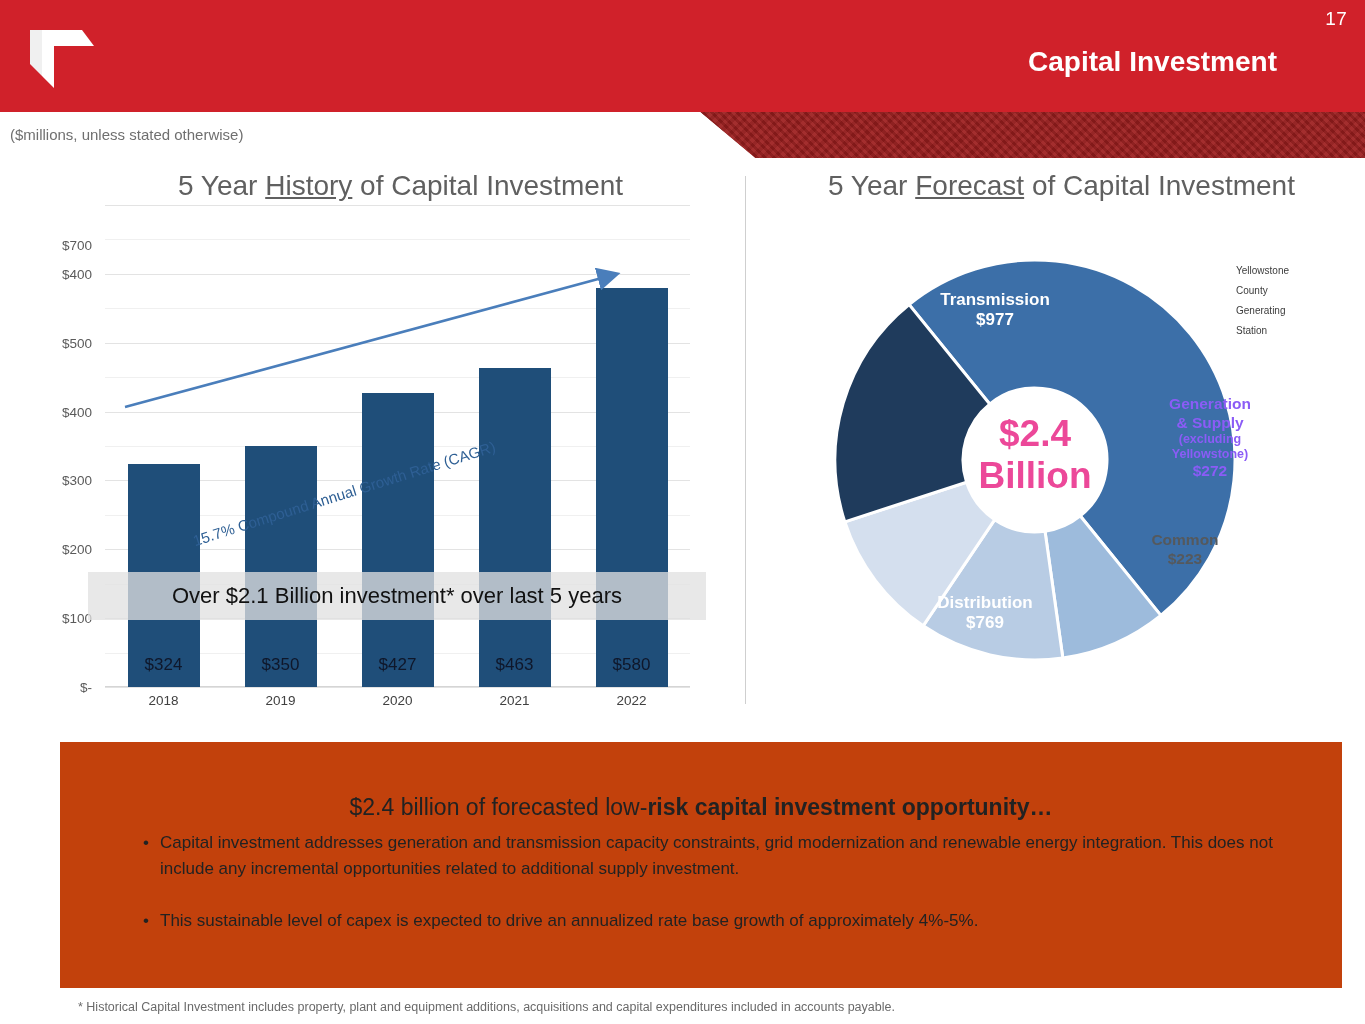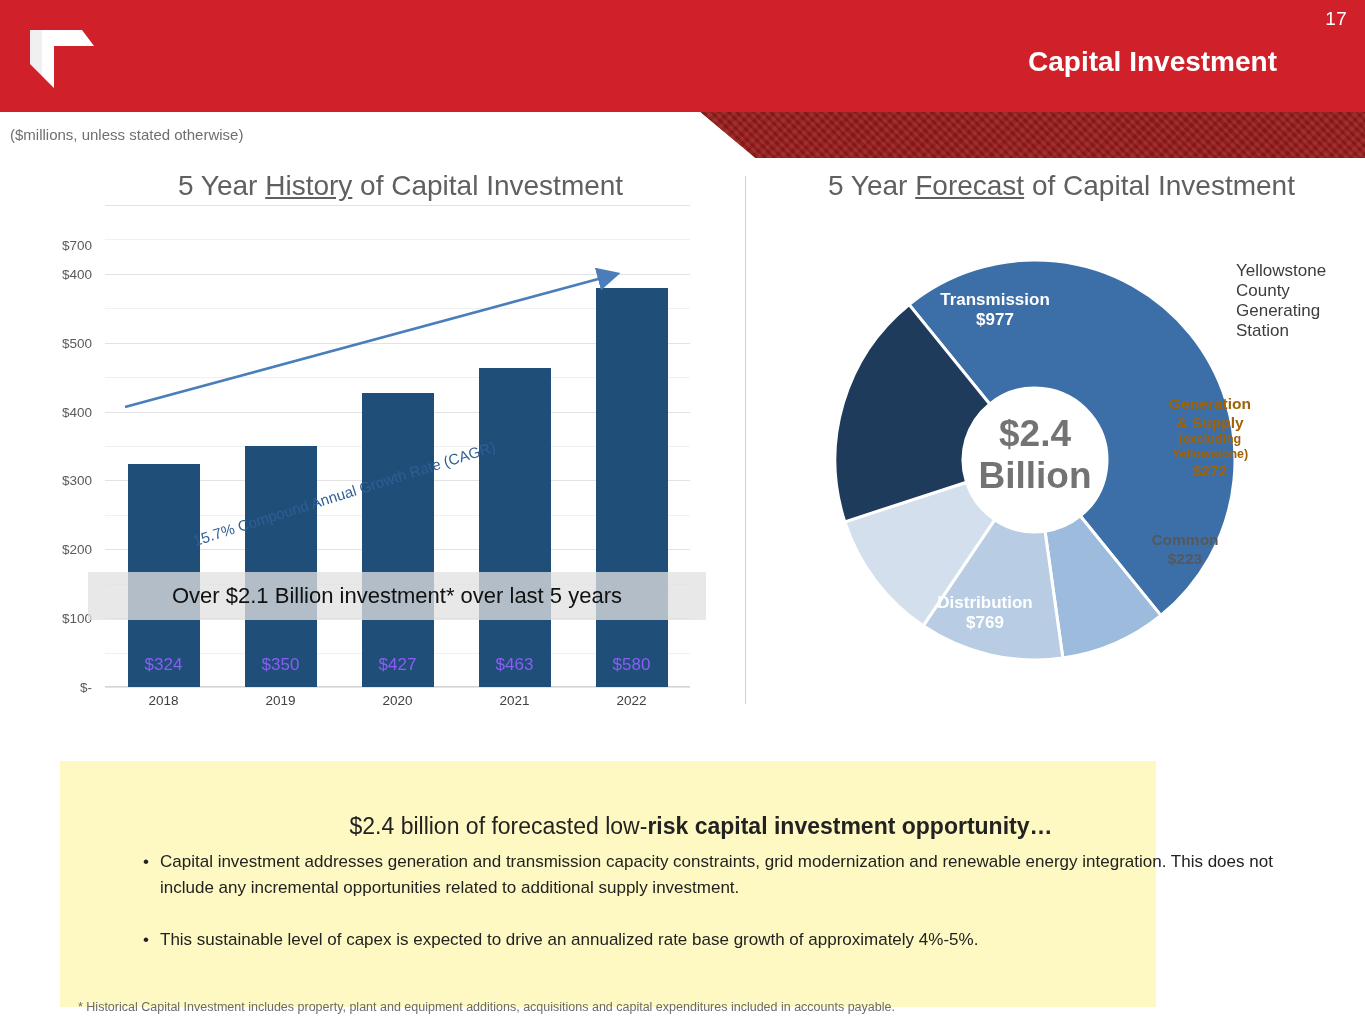--- a/index.html
+++ b/index.html
@@ -71,21 +71,21 @@
   .ylabels{position:absolute;left:30px;top:0;width:62px;height:482px;}
   .plot{position:absolute;left:105px;top:0;width:585px;height:482px;}
   .gridline{position:absolute;left:0;width:585px;height:1px;background:#e3e3e3;}
   .gridline.minor{background:#f0f0f0;}
   .axis-base{position:absolute;left:0;bottom:0;width:585px;height:1px;background:#d5d5d5;}
   .bar{
     position:absolute;bottom:0;width:72px;background:#1F4E79;
   }
   .bar-value{
     position:absolute;bottom:12px;width:72px;text-align:center;
-    color:#8b5cf6;font-size:17px;
+    color:#0f172a;font-size:17px;
   }
   .xtick{
     position:absolute;top:488px;width:72px;text-align:center;
     font-size:13.5px;color:#404040;
   }
 
   .cagr-arrow{position:absolute;left:105px;top:0;width:585px;height:482px;pointer-events:none;}
   .cagr-label{
     position:absolute;left:196px;top:327px;
     font-size:15px;color:#2E5F94;white-space:nowrap;
@@ -96,43 +96,43 @@
     position:absolute;left:88px;top:572px;width:618px;height:48px;
     background:rgba(225,225,225,0.76);
     display:flex;align-items:center;justify-content:center;
   }
   .callout-text{font-size:22px;color:#111111;white-space:nowrap;}
 
   
   .donutwrap{position:absolute;left:770px;top:195px;width:595px;height:530px;}
   .donut-center-1,.donut-center-2{
     position:absolute;width:180px;text-align:center;
-    font-size:37px;font-weight:bold;color:#737373;line-height:42px;
+    font-size:37px;font-weight:bold;color:#ec4899;line-height:42px;
   }
   .donut-center-1{left:175px;top:218px;}
   .donut-center-2{left:175px;top:260px;}
 
   .seg-label{position:absolute;text-align:center;line-height:1.2;}
   .seg-label .nm{font-weight:bold;display:block;}
   .seg-label .val{font-weight:bold;display:block;}
   .seg-label .sub{display:block;font-size:12.5px;font-weight:bold;}
 
   #lbl-transmission{left:120px;top:95px;width:210px;color:#ffffff;font-size:17px;}
   #lbl-distribution{left:110px;top:398px;width:210px;color:#ffffff;font-size:17px;}
-  #lbl-generation{left:375px;top:200px;width:130px;color:#a16207;font-size:15.5px;}
+  #lbl-generation{left:375px;top:200px;width:130px;color:#8b5cf6;font-size:15.5px;}
   #lbl-common{left:355px;top:336px;width:120px;color:#55595d;font-size:15.5px;}
   #lbl-yellowstone{
     left:466px;top:66px;width:130px;text-align:left;
-    color:#3c3c3c;font-size:17px;line-height:20px;
+    color:#3c3c3c;font-size:10px;line-height:20px;
   }
 
   
   .bottombox{
-    position:absolute;left:60px;top:761px;width:1096px;height:246px;
-    background:#fef9c3;
+    position:absolute;left:60px;top:742px;width:1282px;height:246px;
+    background:#c2410c;
   }
   .bb-head{
     position:absolute;left:0;top:52px;width:1282px;text-align:center;
     font-size:23px;color:#222222;
   }
   .bb-head b{font-weight:bold;}
   .bullet{
     position:absolute;display:flex;font-size:17px;color:#222222;line-height:26px;
   }
   .bullet .dot{width:28px;flex:0 0 28px;text-align:center;}

